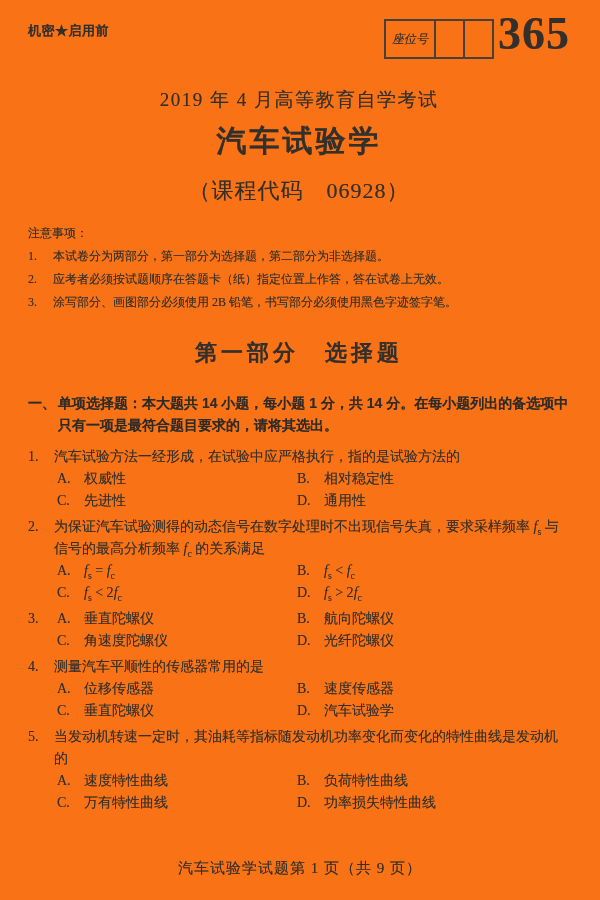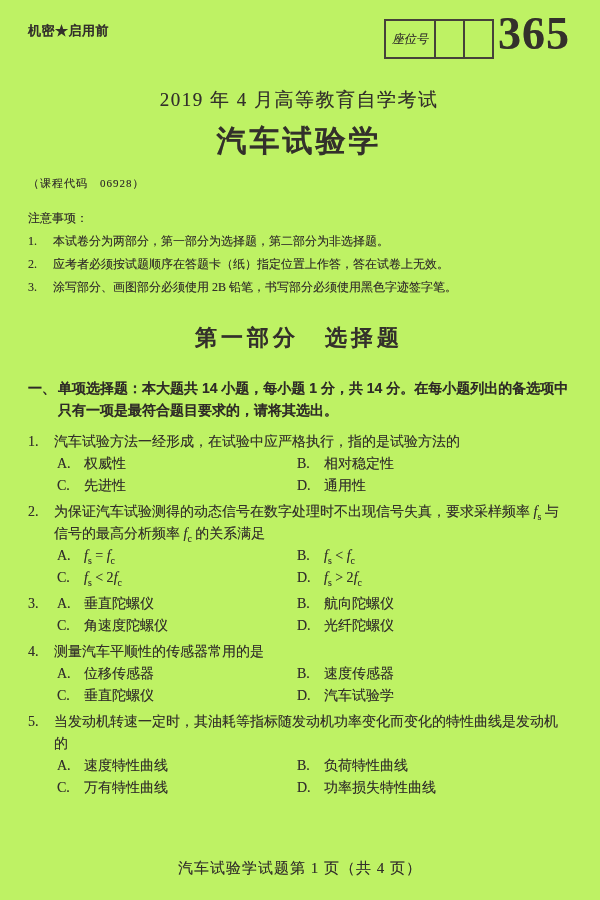--- a/index.html
+++ b/index.html
@@ -5,37 +5,37 @@
   * { box-sizing: border-box; }
   html, body { margin: 0; padding: 0; }
   body {
     width: 600px; height: 900px;
     background: #eceae6;
     font-family: "Liberation Serif", "DejaVu Serif", serif;
   }
   .sheet {
     position: relative;
     width: 600px; height: 900px;
-    background: #bef264;
+    background: #f97316;
     color: #33302b;
     padding: 12px 30px 0 28px;
     text-shadow: 0 0 0.5px rgba(51,47,42,0.5);
     overflow: hidden;
   }
   .header { display: flex; justify-content: space-between; align-items: flex-start; }
   .classification { font-size: 13px; font-weight: 700; margin-top: 10px; letter-spacing: 0.5px; }
   .seat-area { display: flex; align-items: flex-start; }
   .seat-box { display: flex; border: 2px solid #46413a; height: 40px; margin-top: 7px; font-style: italic; }
   .seat-label { width: 48px; font-size: 12px; display: flex; align-items: center; justify-content: center; }
   .seat-cell { width: 29px; border-left: 2px solid #46413a; }
   .paper-number { font-size: 46px; line-height: 44px; font-weight: 600; letter-spacing: 1px; margin-left: 4px; }
 
   .exam-session { margin-top: 28px; text-align: center; font-size: 19px; letter-spacing: 1.5px; }
   .subject-title { margin-top: 8px; text-align: center; font-size: 30px; font-weight: 700; letter-spacing: 3px; }
-  .course-code { margin-top: 14px; text-align: left; font-size: 11px; letter-spacing: 1px; }
+  .course-code { margin-top: 14px; text-align: center; font-size: 22px; letter-spacing: 1px; }
 
   .notes { margin-top: 16px; font-size: 12px; line-height: 23px; }
   .note-item { display: flex; }
   .note-num { width: 25px; flex-shrink: 0; }
   .note-text { flex: 1; }
 
   .section-heading { margin-top: 24px; text-align: center; font-size: 22px; font-weight: 700; letter-spacing: 4px; }
 
   .instruction {
     margin-top: 24px; display: flex; font-size: 14px; line-height: 22px;
@@ -225,15 +225,15 @@
           <div class="option">
             <span class="opt-label">D.</span>
             <span class="opt-text">功率损失特性曲线</span>
           </div>
         </div>
       </div>
     </div>
 
   </div>
 
-  <div class="footer">汽车试验学试题第 1 页（共 4 页）</div>
+  <div class="footer">汽车试验学试题第 1 页（共 9 页）</div>
 
 </div>
 
 </body></html>

